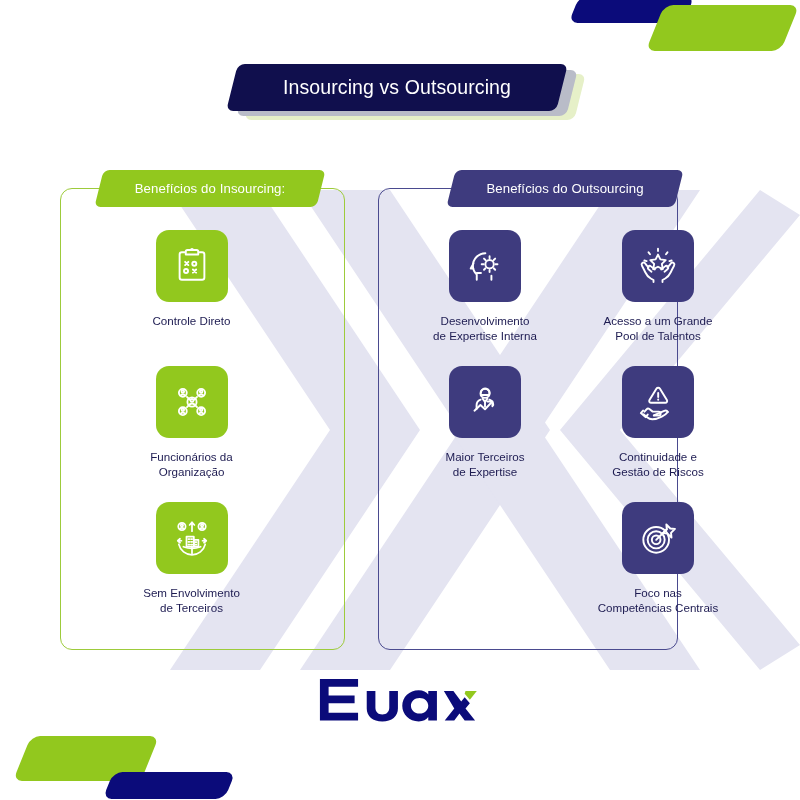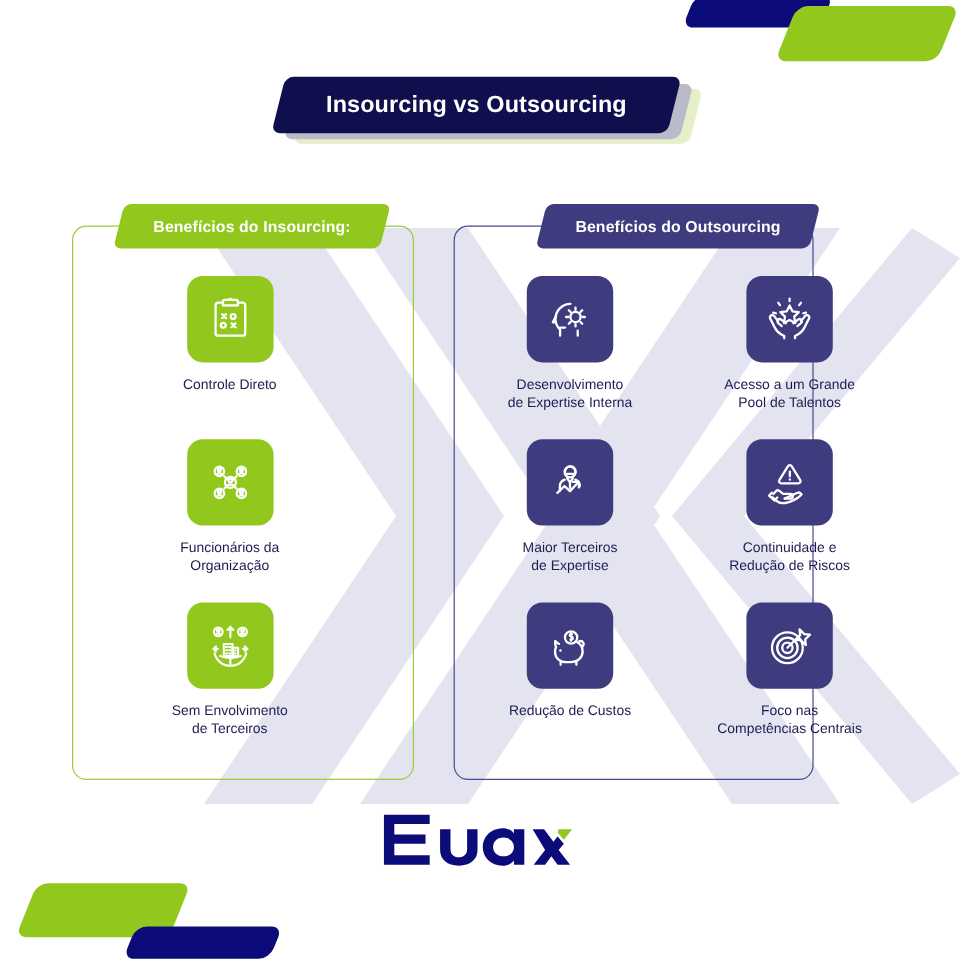--- a/index.html
+++ b/index.html
@@ -36,43 +36,43 @@
     position:absolute; left:10px; top:6px; width:330px; height:46px;
     background:#b9bcc8; transform:skewX(-14deg); border-radius:7px;
   }
   #title-banner {
     position:absolute; left:0; top:0; width:330px; height:47px;
     background:#100f4d; transform:skewX(-14deg); border-radius:7px;
   }
   #title-text {
     position:absolute; left:0; top:0; width:330px; height:47px;
     display:flex; align-items:center; justify-content:center;
-    color:#fff; font-size:19.5px; font-weight:bold; letter-spacing:.1px;text-align:right;
+    color:#fff; font-size:19.5px; font-weight:normal; letter-spacing:.1px;text-align:right;
   }
 
   
   .card { position:absolute; border-radius:12px; background:transparent; z-index:2; }
   #card-insourcing { left:60px;  top:188px; width:285px; height:462px; border:1.3px solid #9dcb3b; }
   #card-outsourcing{ left:378px; top:188px; width:300px; height:462px; border:1.3px solid #4a4a8f; }
 
   .card-header { position:absolute; height:37px; z-index:6; top:-19px; }
   .card-header .shape { position:absolute; inset:0; transform:skewX(-14deg); border-radius:6px; }
   .card-header .label {
     position:absolute; inset:0; display:flex; align-items:center; justify-content:center;
-    color:#fff; font-size:13.2px; font-weight:bold; letter-spacing:.1px;
+    color:#fff; font-size:13.2px; font-weight:normal; letter-spacing:.1px;
   }
   #header-insourcing { left:38px; width:222px; }
   #header-insourcing .shape { background:#92c81e; }
   #header-outsourcing{ left:72px; width:228px; }
   #header-outsourcing .shape { background:#3e3b7e; }
 
   
   .col { position:absolute; z-index:3; display:flex; flex-direction:column; }
   #col-insourcing { left:60px; top:230px; width:263px; }
-  #col-out-left   { left:390px; top:230px; width:170px; }
+  #col-out-left   { left:400px; top:230px; width:170px; }
   #col-out-right  { left:573px; top:230px; width:170px;justify-content:flex-end; }
 
   .item { display:flex; flex-direction:column; align-items:center; }
   .item + .item { margin-top:0; }
   .tile {
     width:72px; height:72px; border-radius:13px;
     display:flex; align-items:center; justify-content:center;
   }
   .tile.green { background:#92c81e; }
   .tile.purple{ background:#3e3b7e; }
@@ -229,35 +229,20 @@
         <path d="M21.4 20.3L24 24l2.6-3.7"></path>
         <path d="M24 24v5"></path>
         <path d="M12.5 33.5l6.5-6.2 5 4.6 7.8-8.2"></path>
         <path d="M26.6 23.5h5.5v5.2"></path>
       </svg>
     </div>
     <div class="item-label">Maior Terceiros
 de Expertise</div>
   </div>
 
-  <div class="item">
-    <div class="tile purple">
-      <svg viewBox="0 0 48 48" fill="none" stroke="#fff" stroke-width="2.1" stroke-linecap="round" stroke-linejoin="round">
-        <path d="M14 22.4c-1.6-.5-2.6-1.4-3.4-2.6-.5 2-.2 3.9.7 5.4"></path>
-        <path d="M32.4 20.2c1.3-.6 2.9-.2 3.6 1 .8 1.3.4 3-.9 3.8"></path>
-        <path d="M11.3 25.2c-.6 1.4-.9 3-.9 4.6 0 5.5 4.4 9.2 10.3 9.2h4.2c5.9 0 10.6-4.1 10.6-9.6 0-4.1-2.5-7.6-6.2-9.1"></path>
-        <path d="M15.5 38.3v3.1M29.8 38.3v3.1"></path>
-        <circle cx="25" cy="16.6" r="5.6"></circle>
-        <path d="M25.8 13.6c-1.1-.3-2 .1-2 1 0 1.5 2.8 1.1 2.8 2.7 0 .9-.9 1.4-2 1.1"></path>
-        <path d="M24.9 12.6v1.1M24.9 18.5v1.1"></path>
-        <circle cx="15.3" cy="28.4" r="1.1" fill="#fff" stroke="none"></circle>
-      </svg>
-    </div>
-    <div class="item-label">Redução de Custos</div>
-  </div>
 
 </div>
 
 <div class="col" id="col-out-right">
 
   <div class="item">
     <div class="tile purple">
       <svg viewBox="0 0 48 48" fill="none" stroke="#fff" stroke-width="2.05" stroke-linecap="round" stroke-linejoin="round">
         <path d="M24 11.5l2.6 5.3 5.8.8-4.2 4.1 1 5.8-5.2-2.7-5.2 2.7 1-5.8-4.2-4.1 5.8-.8z"></path>
         <path d="M15.3 11.2l-1.6-2.1M24 7.6V5.2M32.7 11.2l1.6-2.1M11.6 18.6l-2.5-.6M36.4 18.6l2.5-.6"></path>
@@ -276,21 +261,21 @@
       <svg viewBox="0 0 48 48" fill="none" stroke="#fff" stroke-width="2.1" stroke-linecap="round" stroke-linejoin="round">
         <path d="M22.4 9.4l-7.7 12.5c-.8 1.3.2 3 1.8 3h15.4c1.6 0 2.6-1.7 1.8-3L26 9.4a2.1 2.1 0 0 0-3.6 0z"></path>
         <path d="M24.2 14.2v4.3M24.2 21.2v.3"></path>
         <path d="M9.2 34.6l2.3-2.6c.8-.9 2.2-1 3.1-.3l3.6 2.8h6.6c1.2 0 2.1 1 2.1 2.1 0 1.2-.9 2.1-2.1 2.1h-5"></path>
         <path d="M19.4 38.7l11.4-5.1c1.5-.7 3.2-.1 3.9 1.3"></path>
         <path d="M34.7 34.9c-1 1.5-3.7 3.5-6.6 5-3.5 1.8-7.5 3-10.4 3-2.2 0-4.1-.9-5.6-2.2l-3.9-3.3"></path>
         <path d="M7.7 33.3l-2.4 2.8 5.1 4.4 2.4-2.8"></path>
       </svg>
     </div>
     <div class="item-label">Continuidade e
-Redução de Riscos</div>
+Gestão de Riscos</div>
   </div>
 
   <div class="item">
     <div class="tile purple">
       <svg viewBox="0 0 48 48" fill="none" stroke="#fff" stroke-width="2.1" stroke-linecap="round" stroke-linejoin="round">
         <circle cx="22" cy="26" r="14"></circle>
         <circle cx="22" cy="26" r="9.3"></circle>
         <circle cx="22" cy="26" r="4.7"></circle>
         <path d="M22 26l11.6-11.6"></path>
         <path d="M33.6 14.4l-.5-5.1 4.3 4.3 5.1.5-4.3 4.3.5 5.1-4.3-4.3-5.1-.5z"></path>

